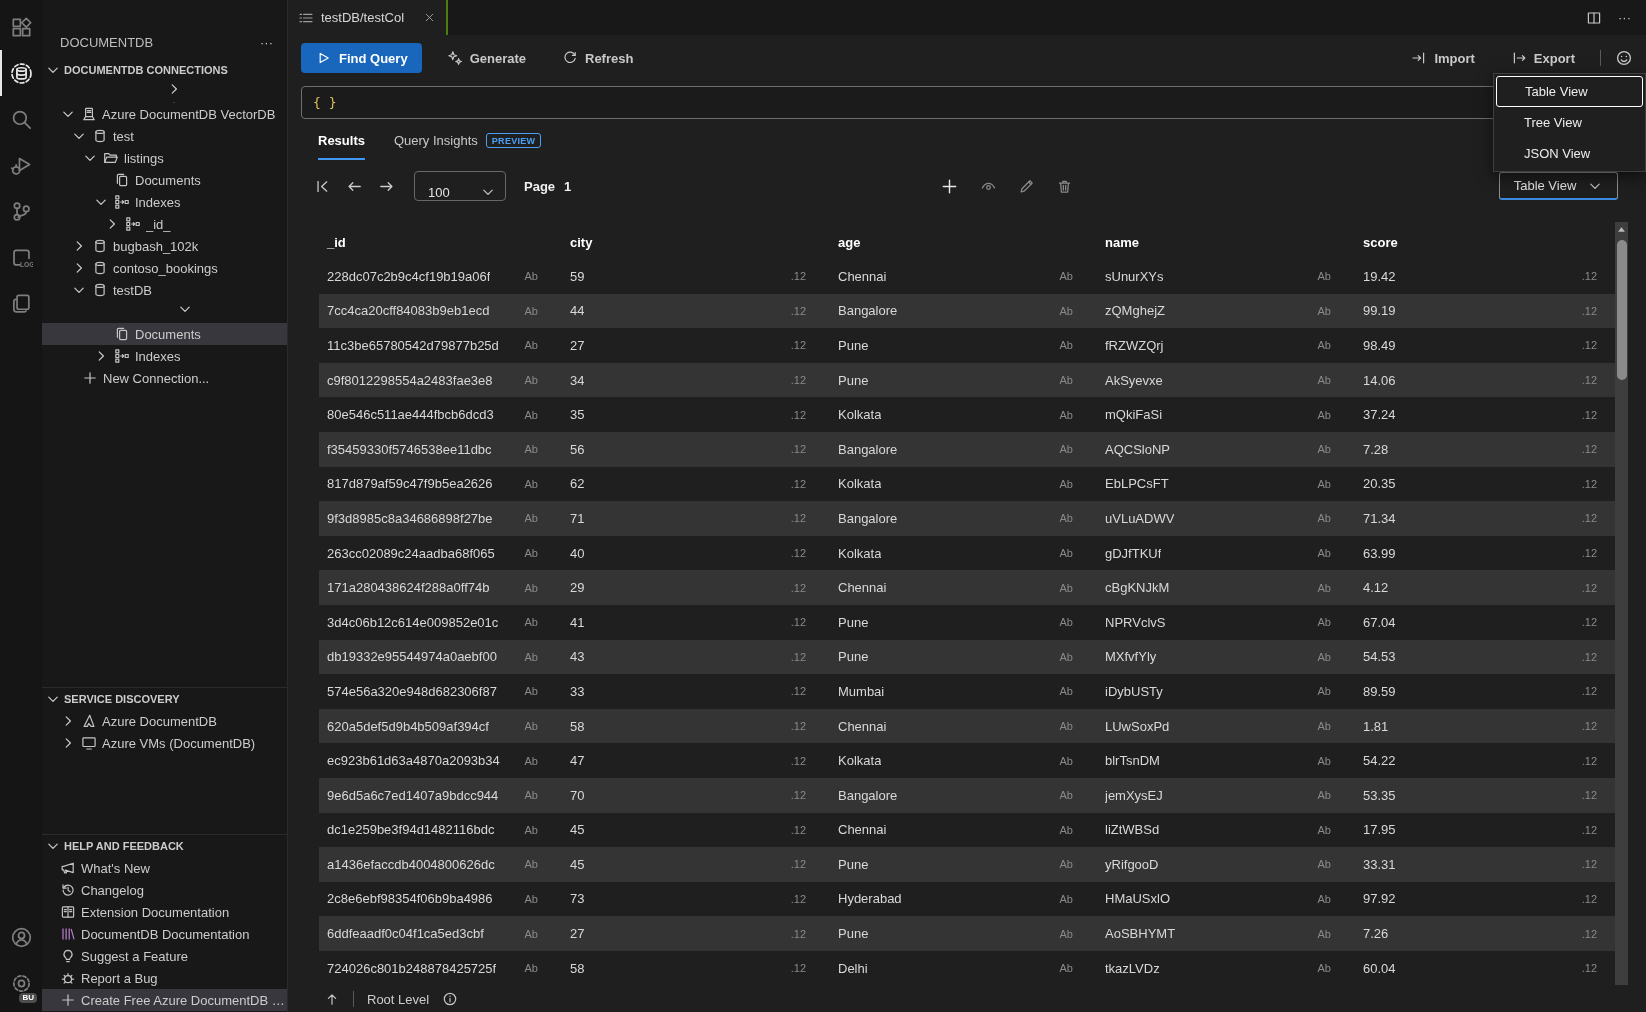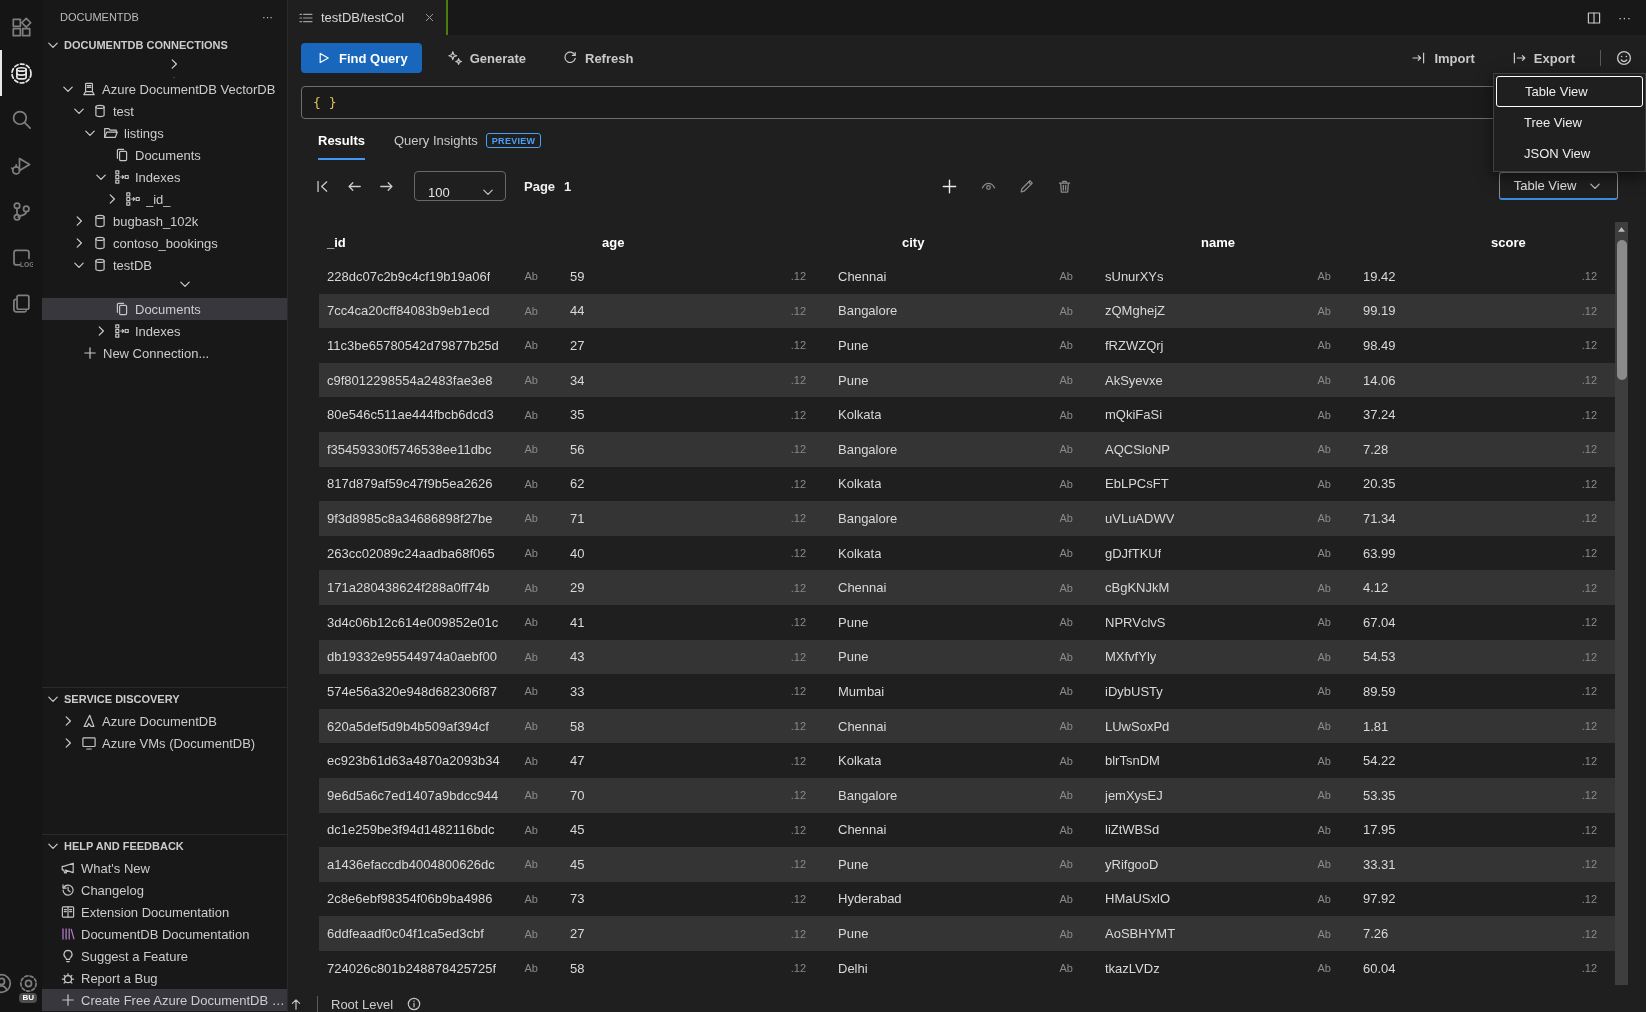--- a/index.html
+++ b/index.html
@@ -9,31 +9,31 @@
     font-family:"Liberation Sans", sans-serif; font-size:13px;
     -webkit-font-smoothing:antialiased;
   }
   svg { display:block; }
   .icn { display:flex; align-items:center; justify-content:center; flex:none; }
   .icn svg { width:16px; height:16px; }
 
   
   .activitybar { width:42px; background:#151515; display:flex; flex-direction:column; flex:none; }
   .ab-top { flex:1; display:flex; flex-direction:column; padding-top:4px; }
-  .ab-bottom { display:flex; flex-direction:row; padding-bottom:6px;justify-content:flex-end; }
+  .ab-bottom { display:flex; flex-direction:column; padding-bottom:6px;justify-content:flex-end; }
   .ab-item { width:42px; height:46px; display:flex; align-items:center; justify-content:center;
              color:#7e7e7e; position:relative; border-left:2px solid transparent; border-right:2px solid transparent; cursor:pointer; }
   .ab-item.active { color:#e7e7e7; border-left-color:#e7e7e7; }
   .ab-item .icn svg { width:23px; height:23px; }
   .ab-badge { position:absolute; bottom:3px; right:3px; background:#4d4d4d; color:#fff;
               font-size:8px; font-weight:700; border-radius:4px; padding:1px 3px; line-height:1; }
 
   
   .sidebar { width:246px; background:#181818; border-right:1px solid #2b2b2b; display:flex; flex-direction:column; flex:none; }
-  .sb-title { height:34px; flex:none; display:flex; align-items:center; padding:0 14px 0 18px; font-size:11px; color:#bdbdbd; }
+  .sb-title { height:34px; flex:none; display:flex; align-items:center; padding:0 14px 0 18px; font-size:13px; color:#bdbdbd;margin-top:25px; }
   .sb-title .more { margin-left:auto; color:#c5c5c5; cursor:pointer; }
   .sb-section { display:flex; flex-direction:column; }
   .sb-section-header { height:22px; display:flex; align-items:center; gap:3px; padding-left:3px;
                        font-size:11px; font-weight:700; color:#cccccc; cursor:pointer; white-space:nowrap; }
   .sb-section-header .icn svg { width:16px; height:16px; }
   .sec-connections { flex:1; overflow:hidden; }
   .sec-sd { height:147px; border-top:1px solid #2b2b2b; flex:none; }
   .sec-help { height:178px; border-top:1px solid #2b2b2b; flex:none; }
   .tree-row { height:22px; display:flex; align-items:center; gap:5px; white-space:nowrap;
               color:#cccccc; cursor:pointer; overflow:hidden; }
@@ -97,30 +97,30 @@
 
   
   .menu { position:absolute; top:38px; right:0; width:153px; background:#1f1f1f;
           border:1px solid #3f3f3f; box-shadow:0 5px 14px rgba(0,0,0,.55); z-index:40; padding:2px 2px; }
   .menu-item { height:31px; display:flex; align-items:center; padding-left:28px; color:#ededed; cursor:pointer; }
   .menu-item.focused { border:1px solid #ffffff; border-radius:3px; }
 
   
   .tablewrap { margin:13px 31px 0; flex:none; }
   .tgrid { display:grid; grid-template-columns:243px 268px 267px 258px 1fr; }
-  .hrow { height:34px;gap:32px; }
+  .hrow { height:34px; }
   .hcell { display:flex; align-items:center; padding-left:8px; font-weight:700; color:#ffffff; }
   .trow { height:34.6px; cursor:pointer; }
   .trow.alt { background:#343434; }
   .cell { display:flex; align-items:center; justify-content:space-between; padding:0 24px 0 8px; overflow:hidden; }
   .cell.last { padding-right:18px; }
   .val { color:#d8d8d8; white-space:nowrap; overflow:hidden; text-overflow:ellipsis; }
   .typetag { font-size:11px; color:#8a8a8a; flex:none; margin-left:10px; }
 
-  .tfooter { height:26px; margin-top:auto; flex:none; display:flex; align-items:flex-end; gap:13px; color:#cccccc; }
+  .tfooter { height:26px; margin-top:auto; flex:none; display:flex; align-items:center; gap:13px; padding-left:36px; color:#cccccc; }
   .tfooter .icn { cursor:pointer; color:#c5c5c5; }
 
   
   .vscroll { position:absolute; top:222px; bottom:27px; right:18px; width:13px; background:#3e3e3e; z-index:10; }
   .vscroll .arrow { position:absolute; top:2px; left:0; width:13px; height:12px; color:#bdbdbd; cursor:pointer; }
   .vscroll .thumb { position:absolute; top:18px; left:1.5px; width:10px; height:140px; background:#8b8b8b; border-radius:6px; cursor:grab; }
 </style>
 </head>
 <body>
 
@@ -710,22 +710,22 @@
 
     <div class="menu" id="view-menu">
         <div class="menu-item focused">Table View</div>
         <div class="menu-item">Tree View</div>
         <div class="menu-item">JSON View</div>
       </div>
 
     <div class="tablewrap">
       <div class="tgrid hrow" id="thead">
           <div class="hcell">_id</div>
+          <div class="hcell">city</div>
           <div class="hcell">age</div>
-          <div class="hcell">city</div>
           <div class="hcell">name</div>
           <div class="hcell">score</div>
         </div>
       <div id="tbody">
           <div class="tgrid trow">
             <div class="cell">
               <span class="val">228dc07c2b9c4cf19b19a06f</span>
               <span class="typetag">Ab</span>
             </div>
             <div class="cell">

